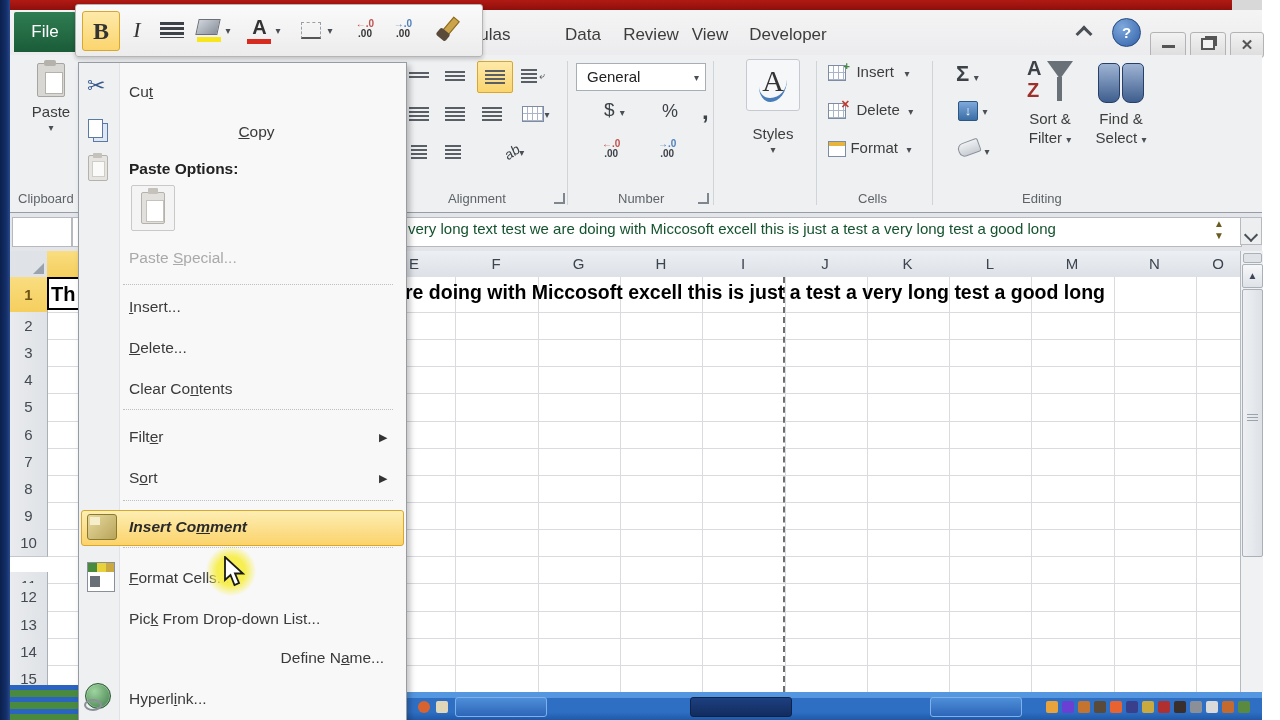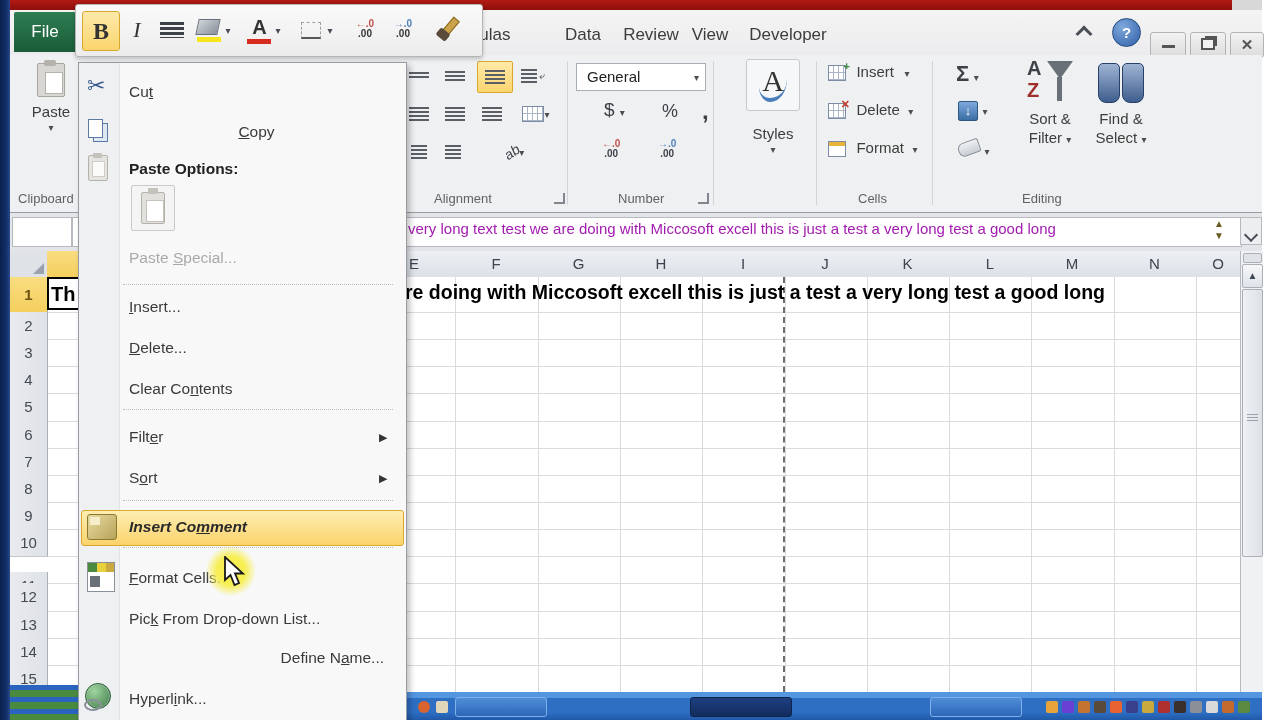--- a/index.html
+++ b/index.html
@@ -140,21 +140,21 @@
     <div class="ibox" style="left:394px;top:84px;">
         <div class="bars" style="width:16px;"></div>
       </div>
     <div class="ibox" style="left:428px;top:84px;">
         <div class="bars" style="width:16px;"></div>
       </div>
     <div class="ibox" style="left:480px;top:84px;width:48px;">
       <span style="font-size:14px;font-style:italic;color:#3d4248;transform:rotate(-35deg);display:inline-block;">ab</span>
       <span class="dd">▾</span>
     </div>
-    <div class="gl" style="left:424px;">Alignment</div>
+    <div class="gl" style="left:438px;">Alignment</div>
     <div class="launcher" style="left:544px;"></div>
     <div class="gdiv" style="left:557px;"></div>
 
     <div class="abs" style="left:566px;top:8px;width:128px;height:26px;background:#fff;border:1px solid #a8aeb6;">
       <span style="font-size:15px;color:#222;margin-left:10px;line-height:26px;">General</span>
       <span class="dd" style="position:absolute;right:6px;top:8px;">▾</span>
     </div>
     <div class="abs" style="left:594px;top:44px;font-size:19px;color:#3d4248;"><span>$</span> <span class="dd">▾</span></div>
     <div class="abs" style="left:652px;top:46px;font-size:18px;color:#3d4248;">%</div>
     <div class="abs" style="left:692px;top:42px;font-size:24px;font-weight:bold;color:#3d4248;">,</div>
@@ -182,21 +182,21 @@
       <span style="font-size:15px;color:#3d3d3d;margin-left:6px;">Insert</span>
       <span class="dd" style="margin-left:6px;">▾</span>
     </div>
     <div class="abs" style="left:818px;top:46px;height:26px;">
       <div class="cellgrid" style="display:inline-block;vertical-align:middle;"><span class="mark" style="color:#c0392b;">✕</span></div>
       <span style="font-size:15px;color:#3d3d3d;margin-left:6px;">Delete</span>
       <span class="dd" style="margin-left:4px;">▾</span>
     </div>
     <div class="abs" style="left:818px;top:84px;height:26px;">
       <div class="cellgrid" style="display:inline-block;vertical-align:middle;background:linear-gradient(180deg,#e8b43b 0 4px,#fff 4px);"></div>
-      <span style="font-size:15px;color:#3d3d3d;margin-left:6px;">Format</span>
+      <span style="font-size:15px;color:#3d3d3d;">Format</span>
       <span class="dd" style="margin-left:4px;">▾</span>
     </div>
     <div class="gl" style="left:848px;">Cells</div>
     <div class="gdiv" style="left:922px;"></div>
 
     <div class="abs" style="left:946px;top:6px;">
       <span style="font-size:22px;font-weight:bold;color:#3d4248;">Σ</span>
       <span class="dd">▾</span>
     </div>
     <div class="abs" style="left:948px;top:46px;">
@@ -222,21 +222,21 @@
         <span style="position:absolute;left:26px;top:6px;width:20px;height:38px;background:linear-gradient(180deg,#9fb4d4,#3e5e8e);border:1px solid #27406a;border-radius:5px 5px 8px 8px;"></span>
       </div>
       <div style="font-size:15px;color:#3d3d3d;line-height:19px;"><span>Find &amp;</span><br><span>Select</span> <span class="dd">▾</span></div>
     </div>
     <div class="gl" style="left:1012px;">Editing</div>
   </div>
 
   <div class="abs fxrow">
     <div class="namebox"><span></span></div>
     <div class="fxfield"></div>
-    <div class="abs" style="left:398px;top:7px;font-size:15px;color:#a21caf;white-space:nowrap;width:780px;overflow:hidden;">very long text test we are doing with Miccosoft excell this is just a test a very long test a good long</div>
+    <div class="abs" style="left:398px;top:7px;font-size:15px;color:#14532d;white-space:nowrap;width:780px;overflow:hidden;">very long text test we are doing with Miccosoft excell this is just a test a very long test a good long</div>
     <div class="abs" style="left:1196px;top:5px;width:26px;height:26px;text-align:center;line-height:12px;font-size:10px;color:#6b5b1f;">
       <span>▲</span><br>
       <span>▼</span>
     </div>
     <div class="abs" style="left:1230px;top:4px;width:22px;height:28px;background:#eceef0;border:1px solid #b6bac0;text-align:center;padding-top:8px;box-sizing:border-box;">
       <span class="chev-dn"></span>
     </div>
   </div>
 
   <div class="hdr" style="left:10px;width:37px;background:#dfe2e7;">

